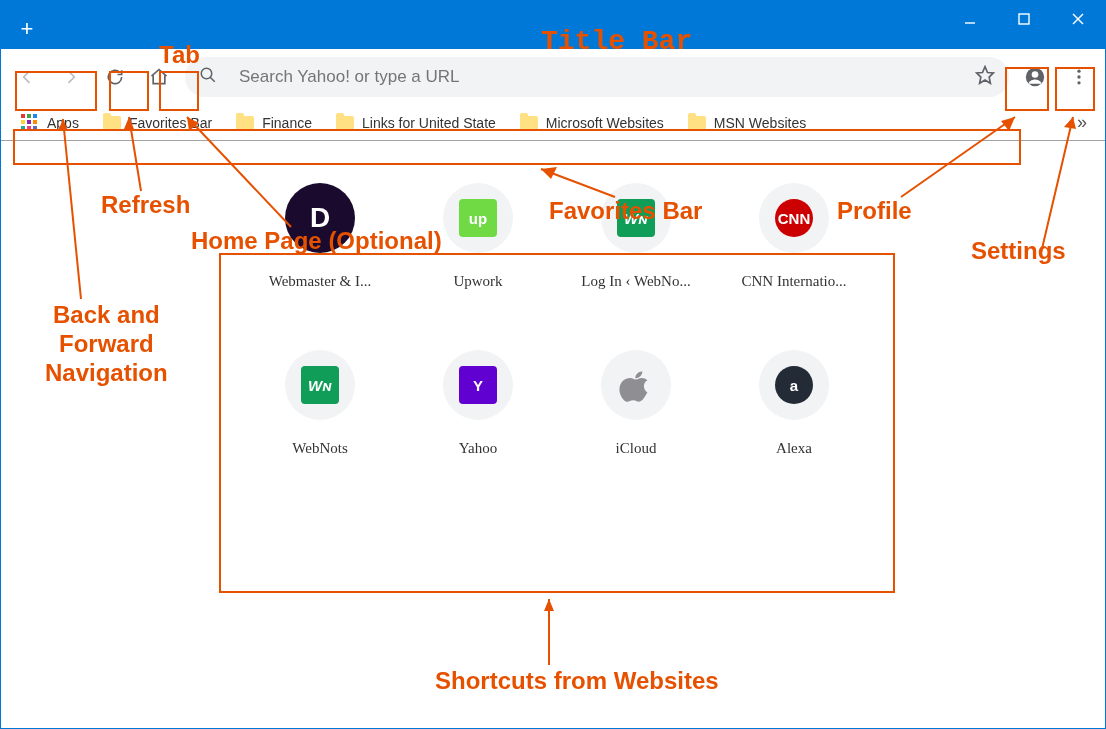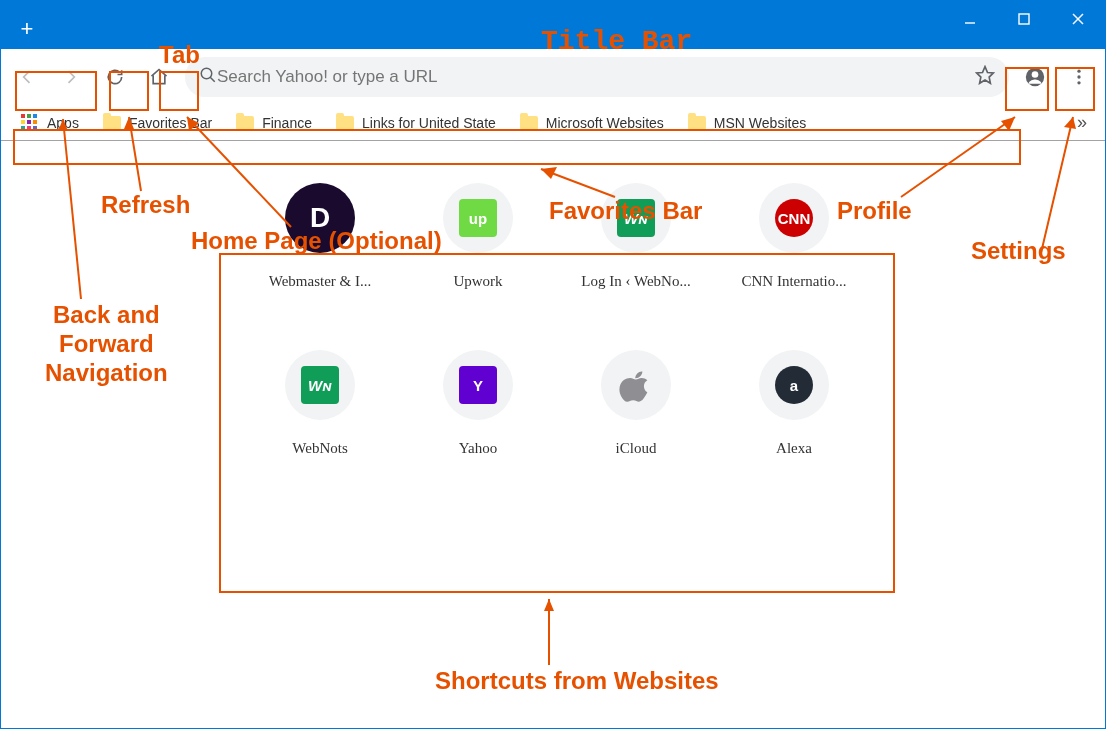--- a/index.html
+++ b/index.html
@@ -9,21 +9,21 @@
 .tab .close { margin-left: auto; font-size: 18px; color: #555; cursor: pointer; }
 .new-tab-btn { width: 32px; height: 32px; margin: 0 0 4px 10px; display: flex; align-items: center; justify-content: center; color: #fff; font-size: 22px; cursor: pointer; border-radius: 50%; }
 .win-controls { position: absolute; right: 0; top: 0; display: flex; }
 .win-controls div { width: 54px; height: 36px; display: flex; align-items: center; justify-content: center; color: #fff; font-size: 16px; }
 .win-controls svg { stroke: #fff; stroke-width: 1.4; fill: none; }
 
 .toolbar { height: 56px; display: flex; align-items: center; padding: 0 8px; gap: 8px; }
 .icon-btn { width: 36px; height: 36px; display: flex; align-items: center; justify-content: center; border-radius: 50%; color: #5f6368; cursor: pointer; }
 .icon-btn svg { width: 20px; height: 20px; }
 .icon-btn.disabled { color: #bdbdbd; }
-.omnibox { flex: 1; height: 40px; background: #f1f3f4; border-radius: 20px; display: flex; align-items: center; padding: 12px 14px; gap: 0; color: #5f6368; }
+.omnibox { flex: 1; height: 40px; background: #f1f3f4; border-radius: 20px; display: flex; align-items: center; padding: 12px 14px; gap: 22px; color: #5f6368; }
 .omnibox input { border: none; background: transparent; flex: 1; font-size: 17px; color: #777; outline: none; }
 .omnibox .star { margin-left: auto; }
 
 .bookmarks { height: 36px; display: flex; align-items: center; padding: 0 10px; gap: 4px; border-bottom: 1px solid #a3a3a3; font-size: 14px; color: #333; }
 .bm-item { display: flex; align-items: center; gap: 8px; padding: 4px 10px; border-radius: 4px; cursor: pointer; white-space: nowrap; }
 .apps-icon { width: 18px; height: 18px; display: grid; grid-template-columns: repeat(3,4px); grid-template-rows: repeat(3,4px); gap: 2px; }
 .apps-icon span:nth-child(1){background:#e53935}.apps-icon span:nth-child(2){background:#43a047}.apps-icon span:nth-child(3){background:#1e88e5}
 .apps-icon span:nth-child(4){background:#fdd835}.apps-icon span:nth-child(5){background:#8e24aa}.apps-icon span:nth-child(6){background:#fb8c00}
 .apps-icon span:nth-child(7){background:#26a69a}.apps-icon span:nth-child(8){background:#ec407a}.apps-icon span:nth-child(9){background:#5c6bc0}
 .folder-icon { width: 18px; height: 14px; background: #ffe082; border-radius: 2px; position: relative; }

